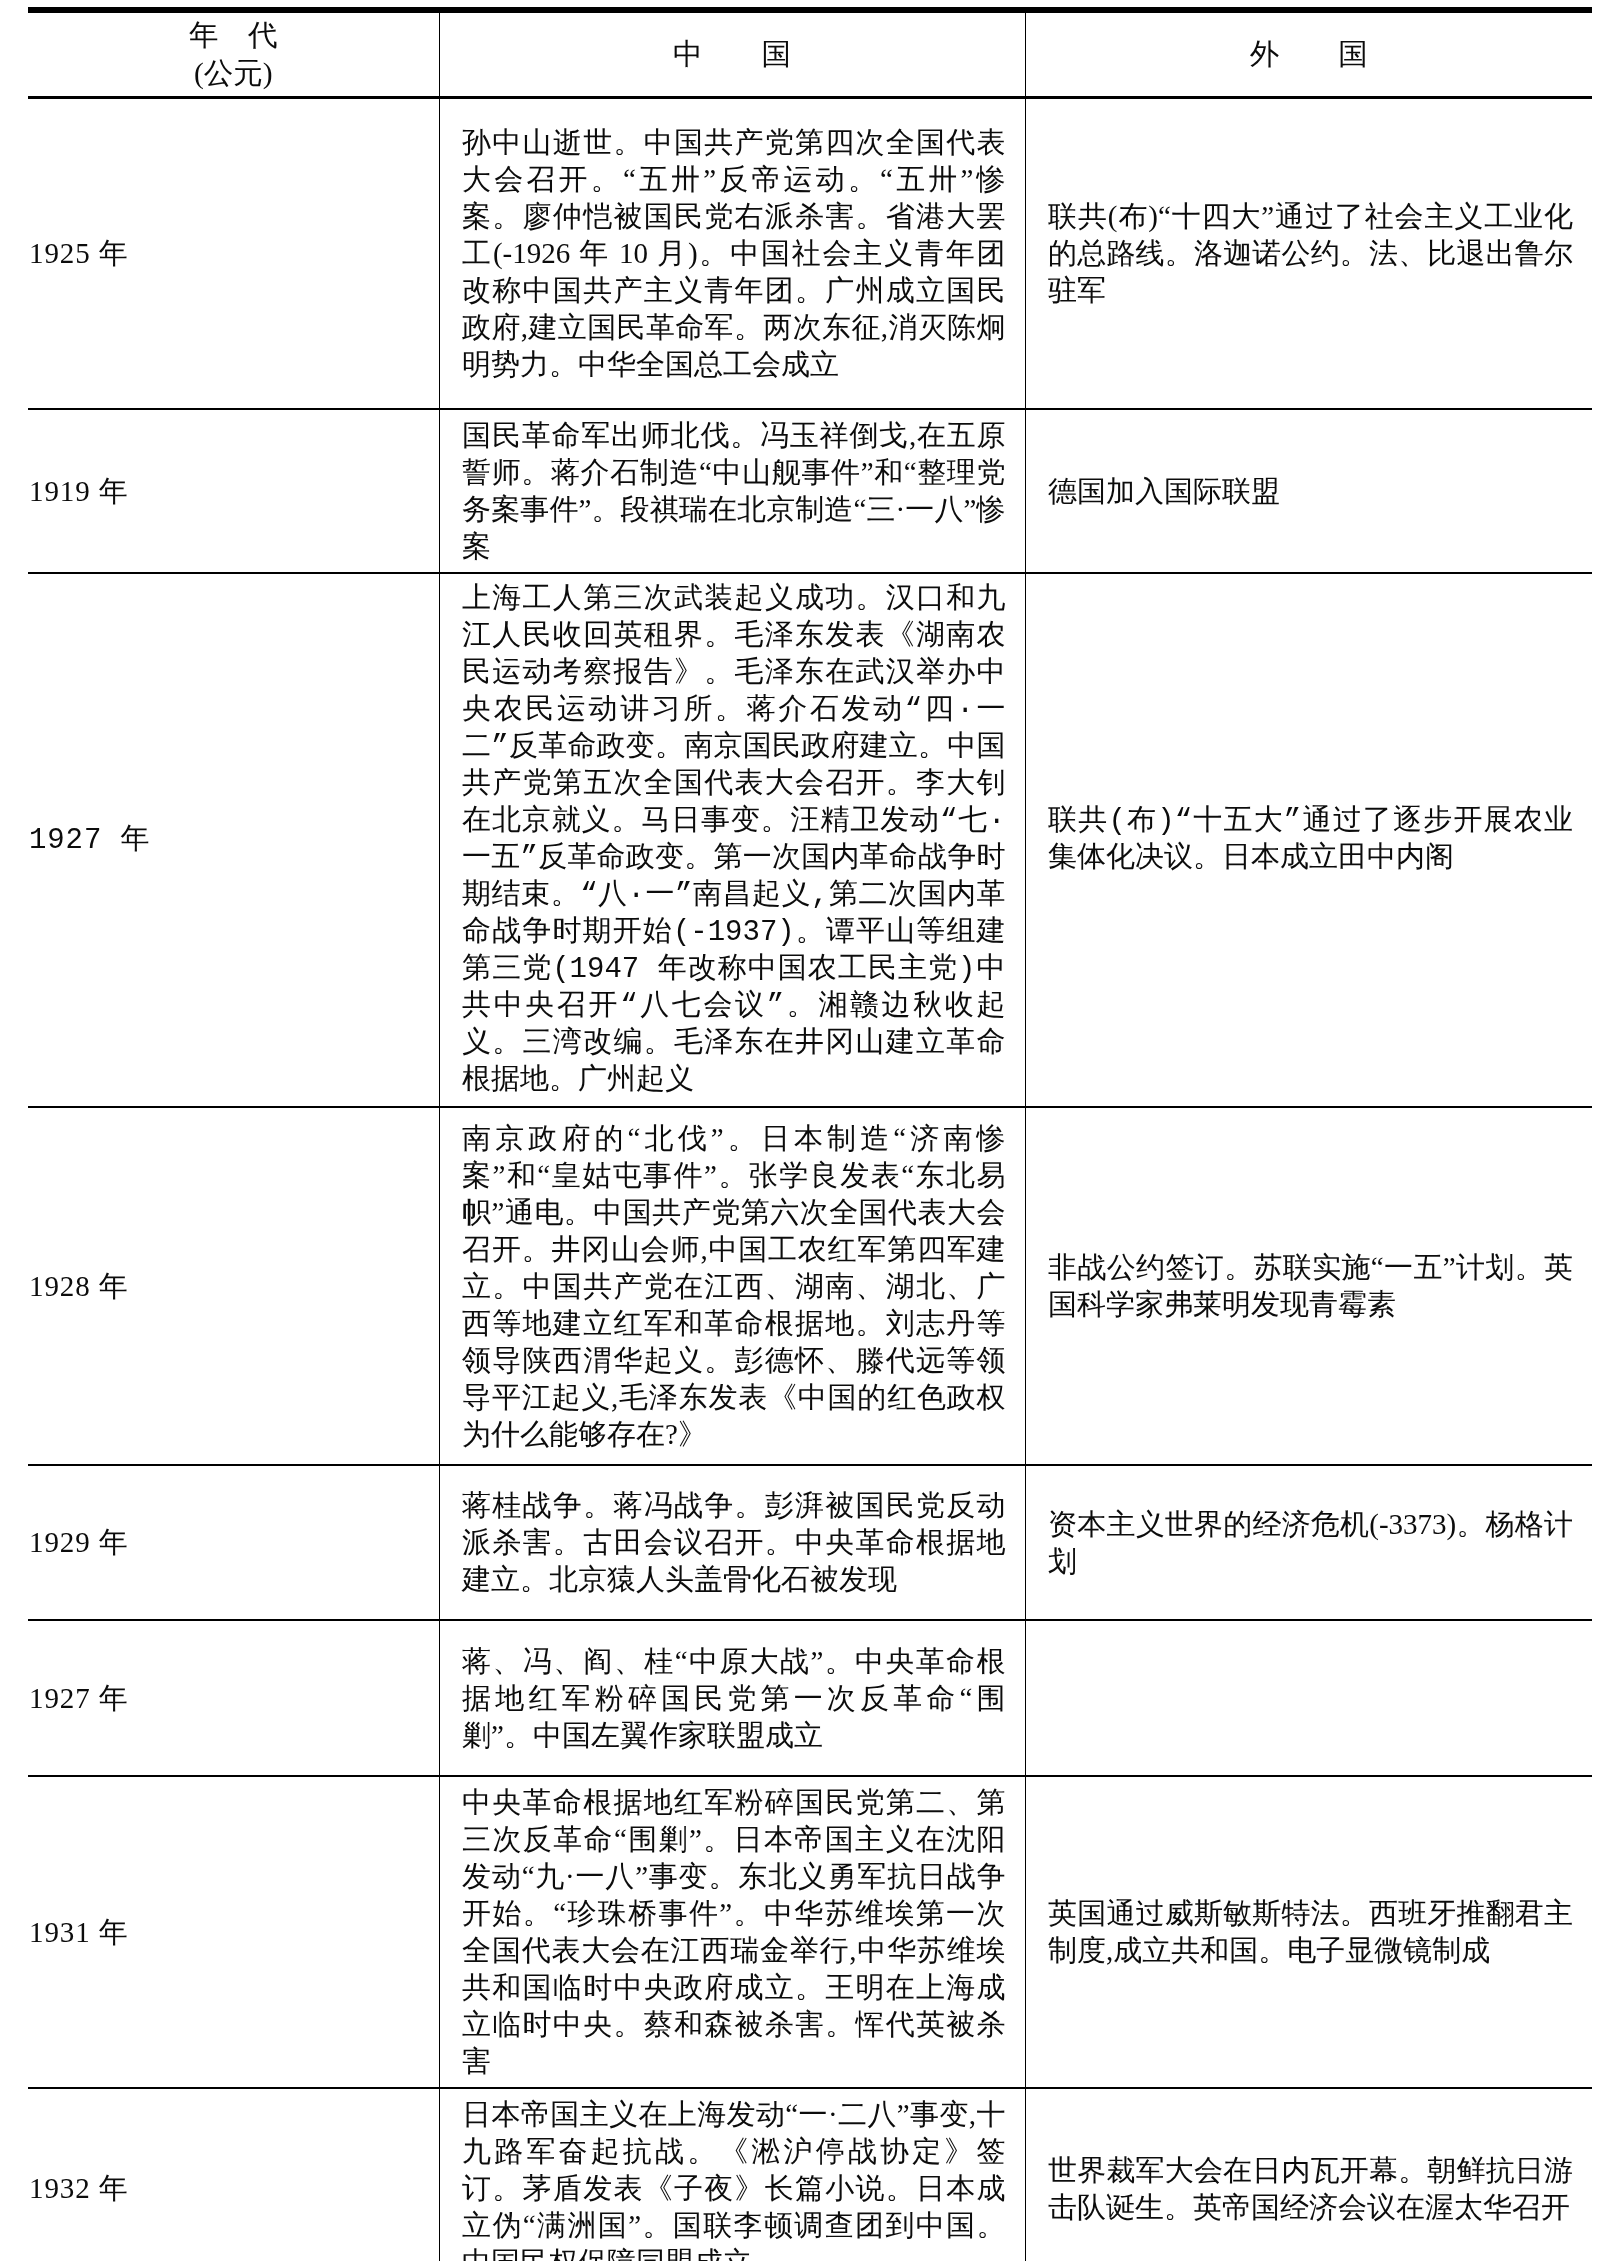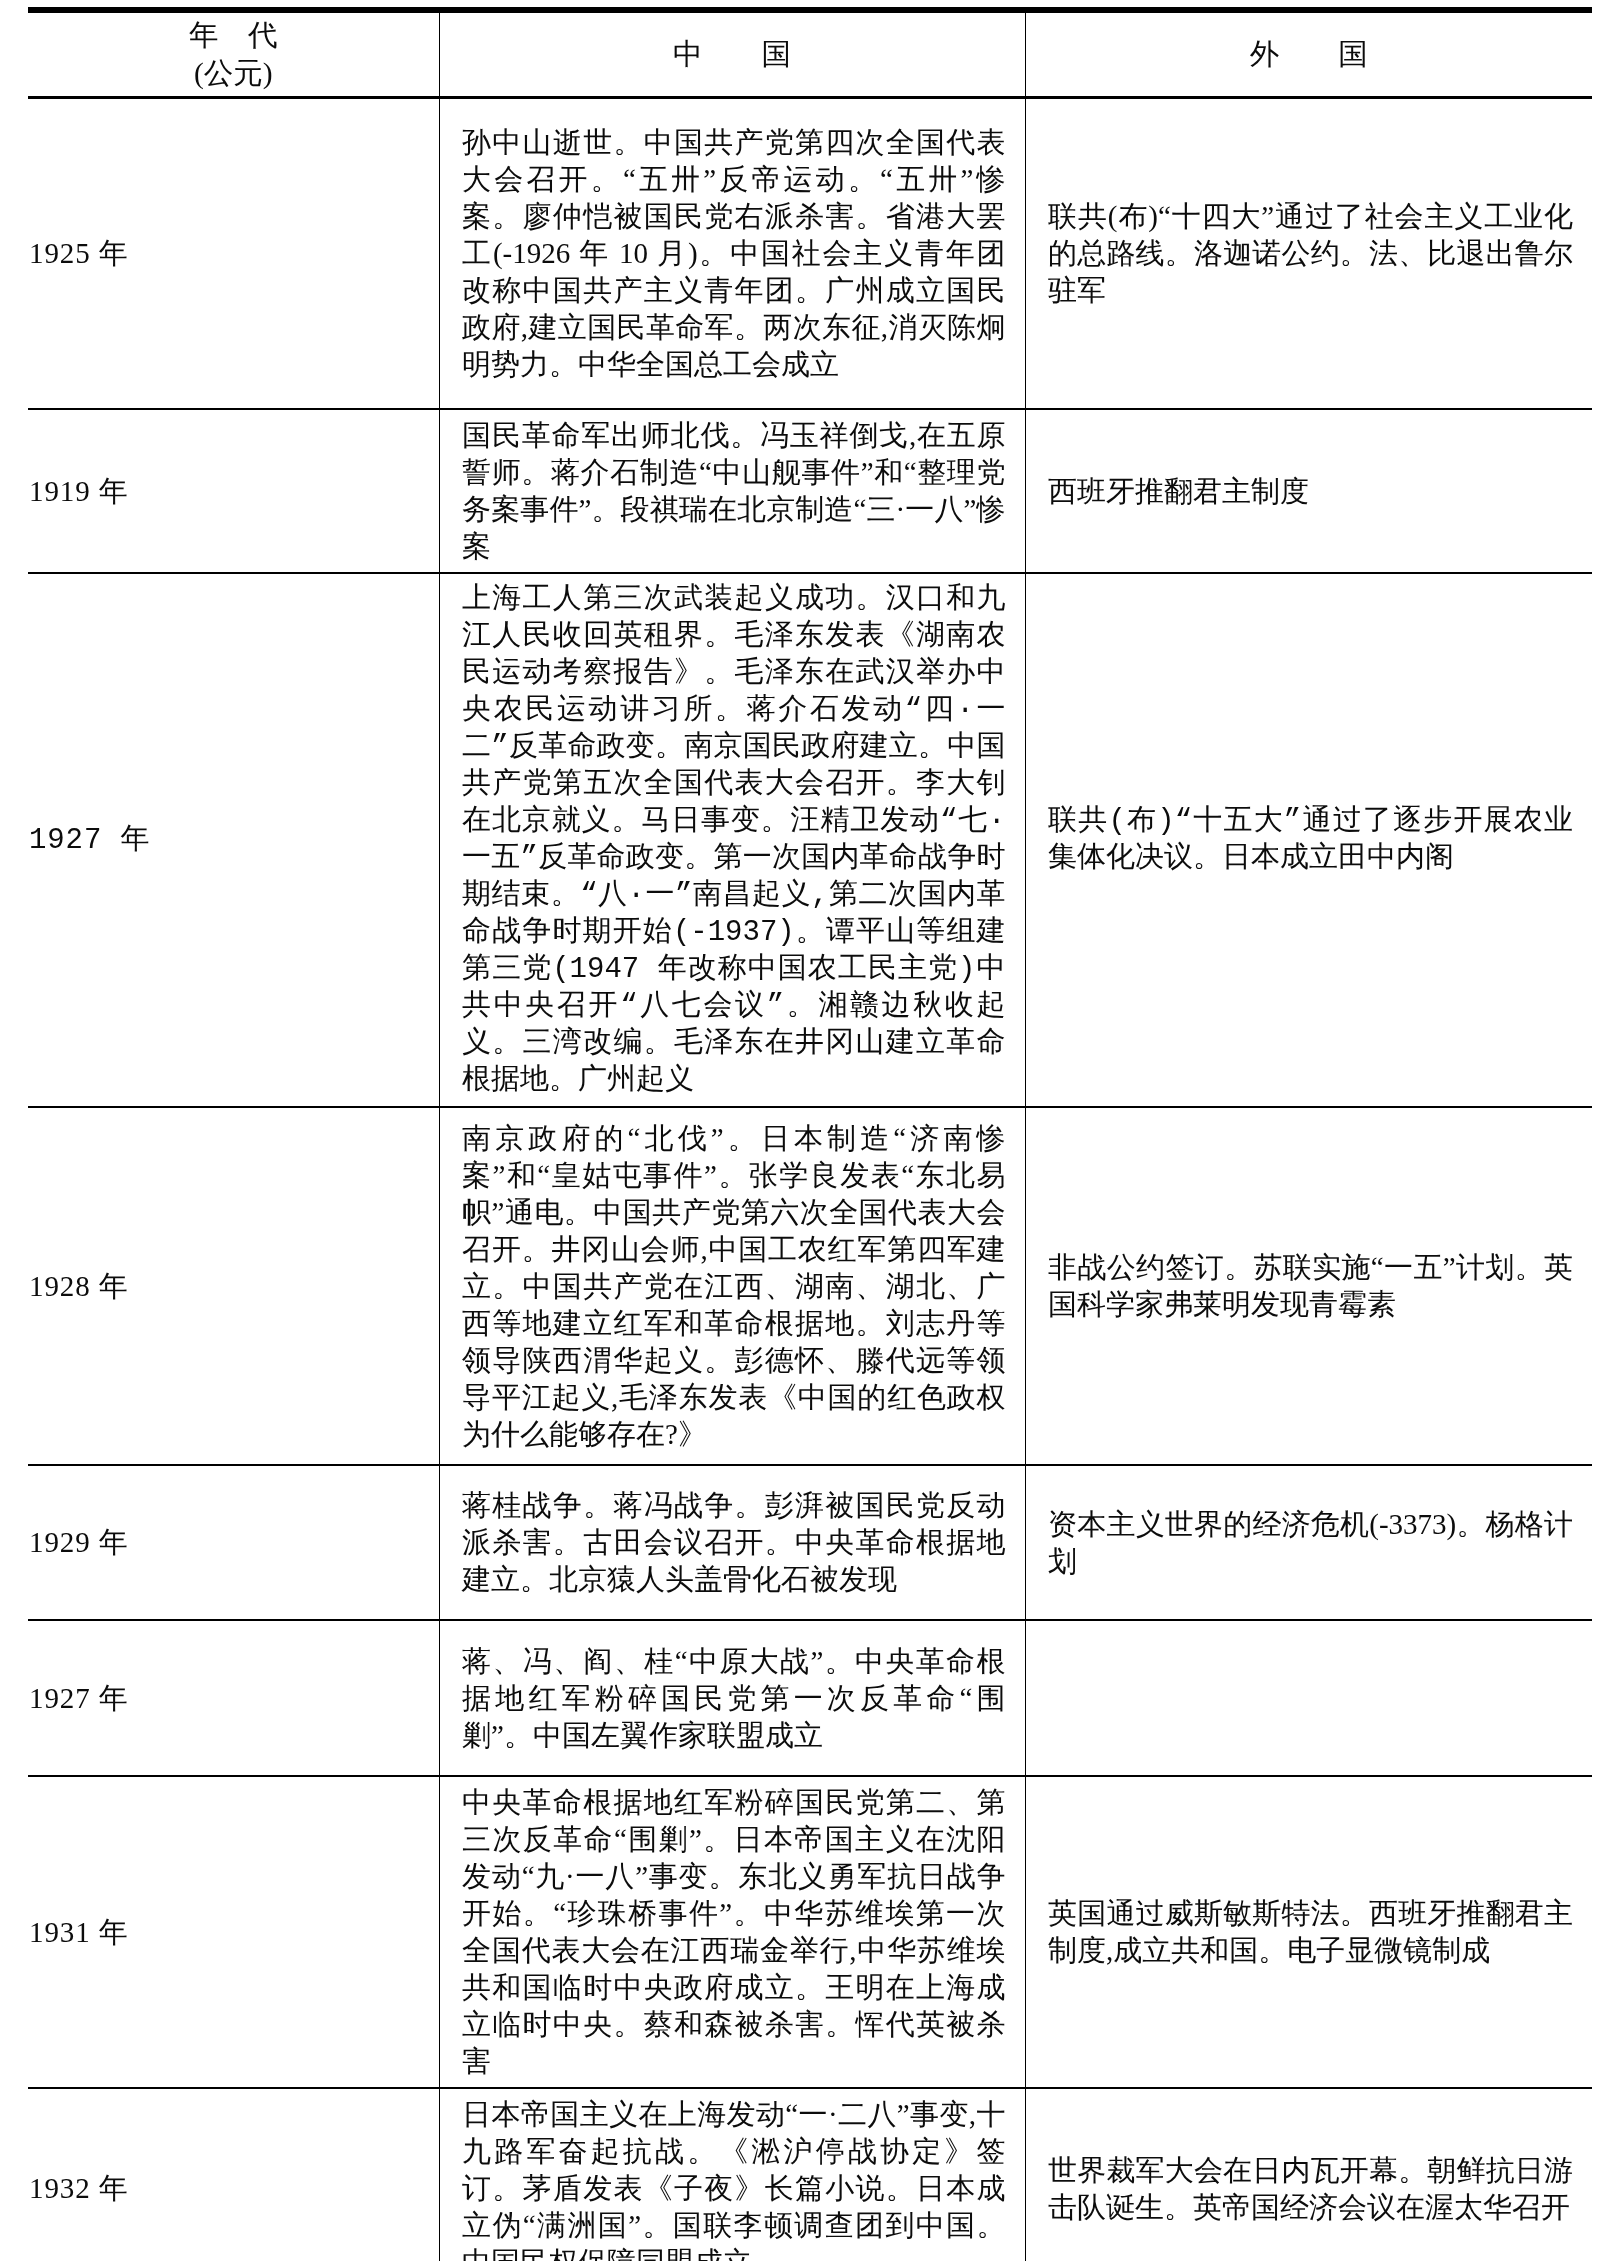--- a/index.html
+++ b/index.html
@@ -95,21 +95,21 @@
     </thead>
     <tbody>
         <tr class="r0">
     <td class="year-cell divider-right">1925 年</td>
     <td class="china-cell divider-right">孙中山逝世。中国共产党第四次全国代表大会召开。“五卅”反帝运动。“五卅”惨案。廖仲恺被国民党右派杀害。省港大罢工(-1926 年 10 月)。中国社会主义青年团改称中国共产主义青年团。广州成立国民政府,建立国民革命军。两次东征,消灭陈炯明势力。中华全国总工会成立</td>
     <td class="foreign-cell">联共(布)“十四大”通过了社会主义工业化的总路线。洛迦诺公约。法、比退出鲁尔驻军</td>
   </tr>
         <tr class="r1">
     <td class="year-cell divider-right">1919 年</td>
     <td class="china-cell divider-right">国民革命军出师北伐。冯玉祥倒戈,在五原誓师。蒋介石制造“中山舰事件”和“整理党务案事件”。段祺瑞在北京制造“三·一八”惨案</td>
-    <td class="foreign-cell">西班牙推翻君主制度</td>
+    <td class="foreign-cell">德国加入国际联盟</td>
   </tr>
         <tr class="r2">
     <td class="year-cell divider-right">1927 年</td>
     <td class="china-cell divider-right">上海工人第三次武装起义成功。汉口和九江人民收回英租界。毛泽东发表《湖南农民运动考察报告》。毛泽东在武汉举办中央农民运动讲习所。蒋介石发动“四·一二”反革命政变。南京国民政府建立。中国共产党第五次全国代表大会召开。李大钊在北京就义。马日事变。汪精卫发动“七·一五”反革命政变。第一次国内革命战争时期结束。“八·一”南昌起义,第二次国内革命战争时期开始(-1937)。谭平山等组建第三党(1947 年改称中国农工民主党)中共中央召开“八七会议”。湘赣边秋收起义。三湾改编。毛泽东在井冈山建立革命根据地。广州起义</td>
     <td class="foreign-cell">联共(布)“十五大”通过了逐步开展农业集体化决议。日本成立田中内阁</td>
   </tr>
         <tr class="r3">
     <td class="year-cell divider-right">1928 年</td>
     <td class="china-cell divider-right">南京政府的“北伐”。日本制造“济南惨案”和“皇姑屯事件”。张学良发表“东北易帜”通电。中国共产党第六次全国代表大会召开。井冈山会师,中国工农红军第四军建立。中国共产党在江西、湖南、湖北、广西等地建立红军和革命根据地。刘志丹等领导陕西渭华起义。彭德怀、滕代远等领导平江起义,毛泽东发表《中国的红色政权为什么能够存在?》</td>
     <td class="foreign-cell">非战公约签订。苏联实施“一五”计划。英国科学家弗莱明发现青霉素</td>

